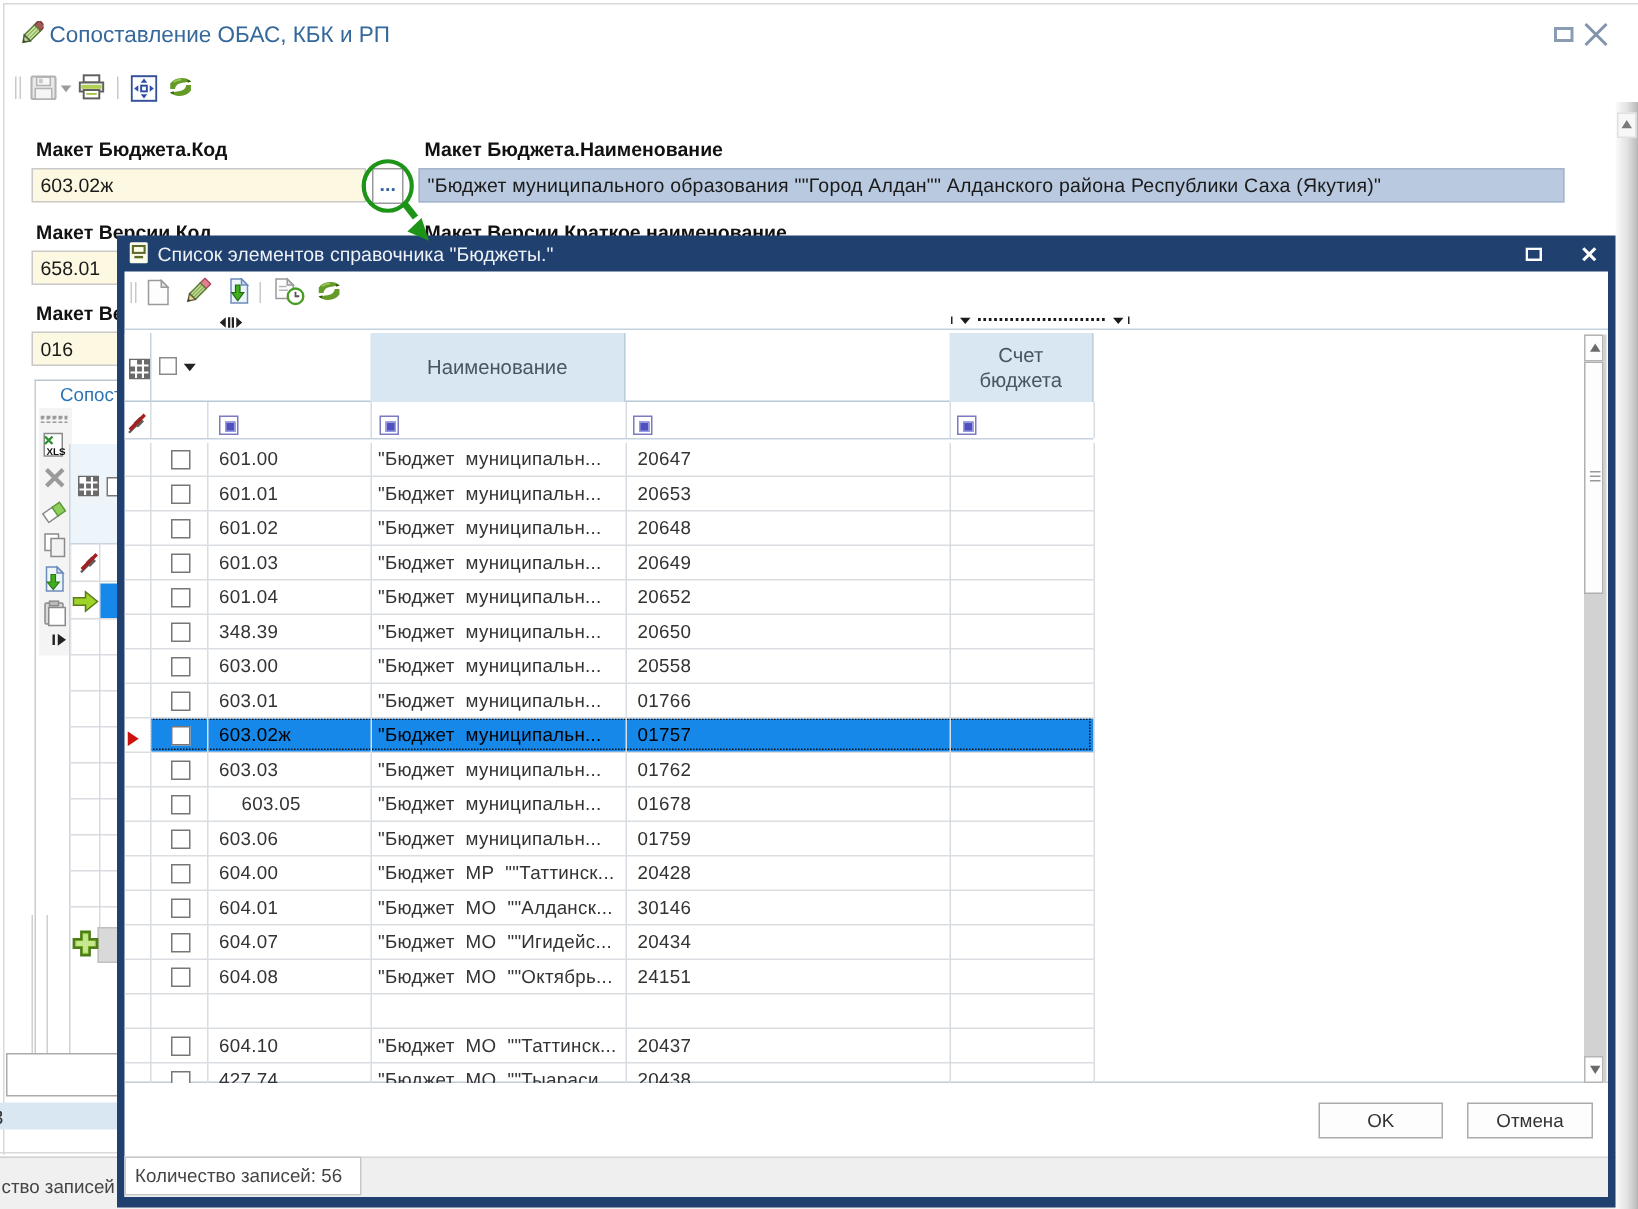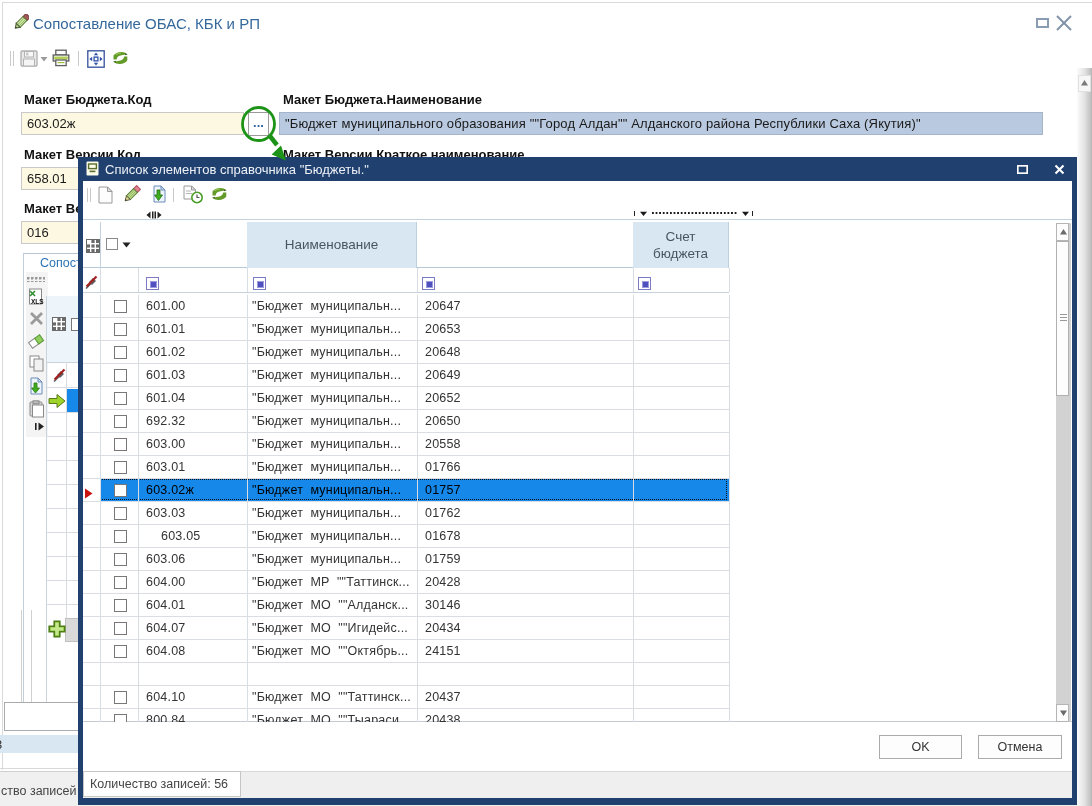--- a/index.html
+++ b/index.html
@@ -339,21 +339,21 @@
 <div class="ct" style="left:342px;width:204px">20649</div>
 </div>
 <div class="row" style="top:92px">
 <div class="cb" style="left:31px"></div>
 <div class="ct" style="left:63px;width:97px">601.04</div>
 <div class="ct" style="left:169px;width:161px">"Бюджет  муниципальн...</div>
 <div class="ct" style="left:342px;width:204px">20652</div>
 </div>
 <div class="row" style="top:115px">
 <div class="cb" style="left:31px"></div>
-<div class="ct" style="left:63px;width:97px">692.32</div>
+<div class="ct" style="left:63px;width:97px">348.39</div>
 <div class="ct" style="left:169px;width:161px">"Бюджет  муниципальн...</div>
 <div class="ct" style="left:342px;width:204px">20650</div>
 </div>
 <div class="row" style="top:138px">
 <div class="cb" style="left:31px"></div>
 <div class="ct" style="left:63px;width:97px">603.00</div>
 <div class="ct" style="left:169px;width:161px">"Бюджет  муниципальн...</div>
 <div class="ct" style="left:342px;width:204px">20558</div>
 </div>
 <div class="row" style="top:161px">
@@ -416,21 +416,21 @@
 <div class="ct" style="left:342px;width:204px">24151</div>
 </div>
 <div class="row" style="top:391px">
 <div class="cb" style="left:31px"></div>
 <div class="ct" style="left:63px;width:97px">604.10</div>
 <div class="ct" style="left:169px;width:161px">"Бюджет  МО  ""Таттинск...</div>
 <div class="ct" style="left:342px;width:204px">20437</div>
 </div>
 <div class="row" style="top:414px">
 <div class="cb" style="left:31px"></div>
-<div class="ct" style="left:63px;width:97px">800.84</div>
+<div class="ct" style="left:63px;width:97px">427.74</div>
 <div class="ct" style="left:169px;width:161px">"Бюджет  МО  ""Тыараси...</div>
 <div class="ct" style="left:342px;width:204px">20438</div>
 </div>
       <div class="gvline" style="left:17px;top:0;height:427px"></div>
           <div class="gvline" style="left:55px;top:0;height:427px"></div>
           <div class="gvline" style="left:164px;top:0;height:427px"></div>
           <div class="gvline" style="left:334px;top:0;height:427px"></div>
           <div class="gvline" style="left:550px;top:0;height:427px"></div>
           <div class="gvline" style="left:646px;top:0;height:427px"></div>
       <div class="abs" style="left:0;top:22px;width:646px;height:1px;background:#dadee2"></div>

